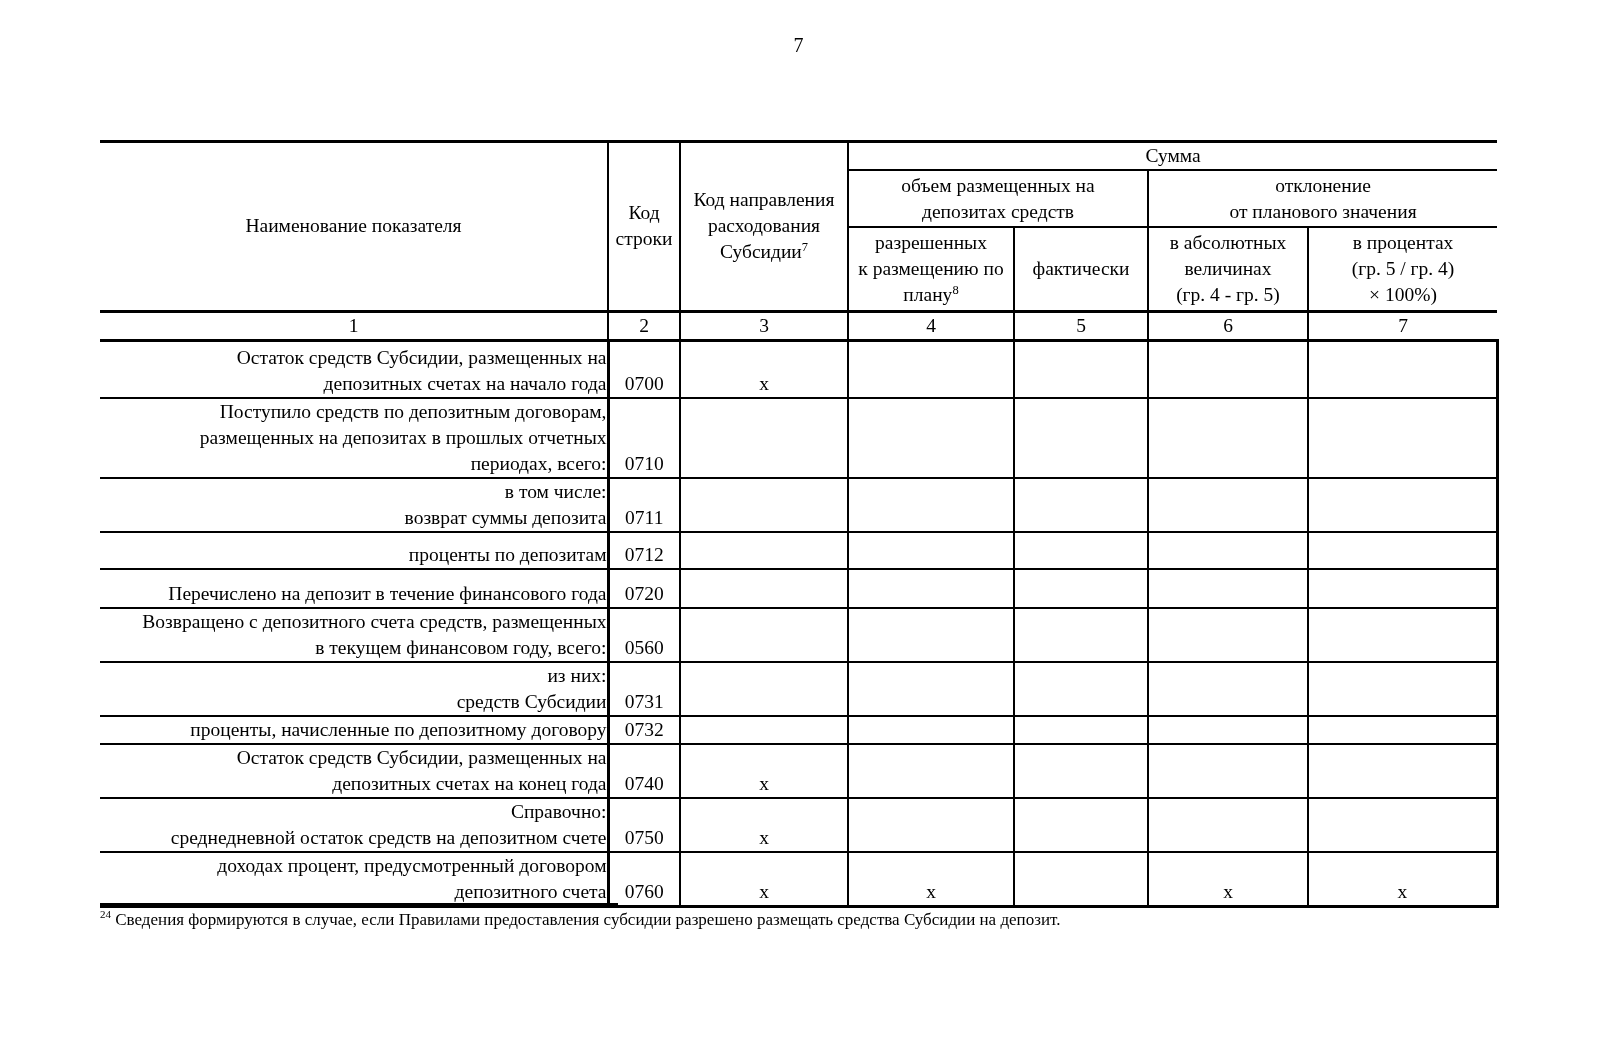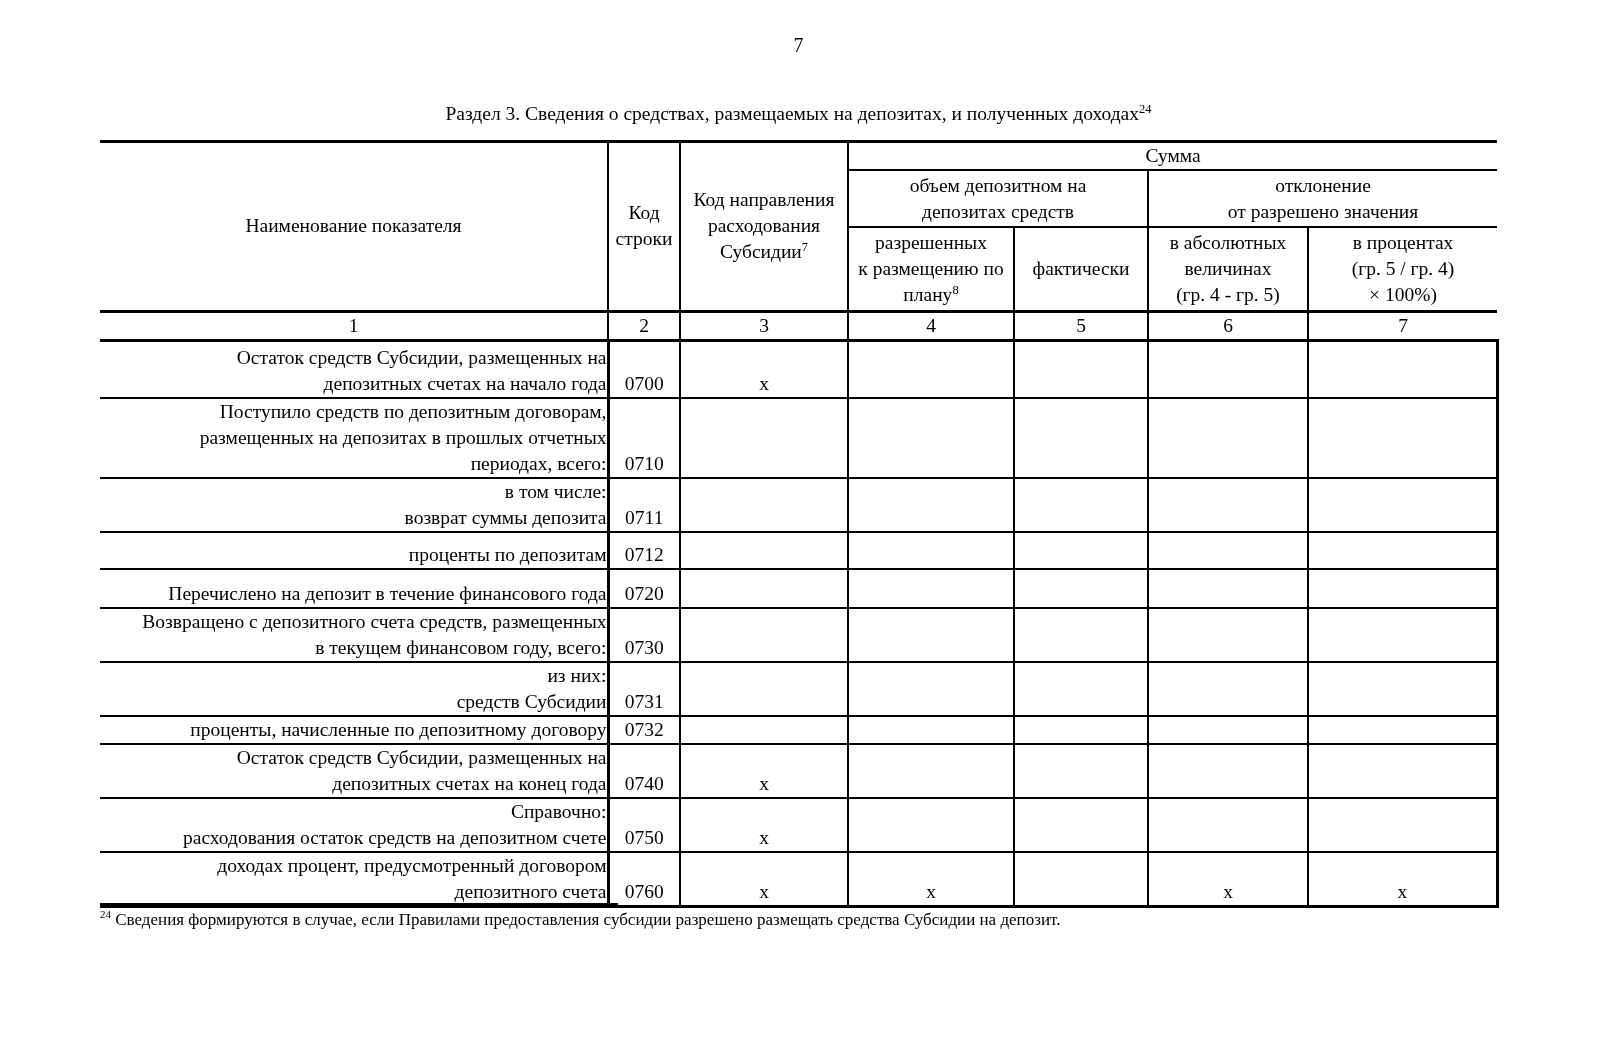--- a/index.html
+++ b/index.html
@@ -54,21 +54,20 @@
   }
   .footnote sup.fnref { font-size:11px; }
 </style>
 </head>
 <body>
 
 <div class="page">
 
   <div class="page-number">7</div>
 
-  <div class="section-title"><span>Раздел 3. Сведения о средствах, размещаемых на депозитах, и полученных доходах</span><sup class="fnref">24</sup></div>
 
   <table class="t">
     <colgroup>
       <col style="width:508px">
       <col style="width:72px">
       <col style="width:168px">
       <col style="width:166px">
       <col style="width:134px">
       <col style="width:160px">
       <col style="width:189px">
@@ -77,24 +76,24 @@
       <tr class="toprow" style="height:27px">
         <th rowspan="3" class="noleft">Наименование показателя</th>
         <th rowspan="3">Код
 строки</th>
         <th rowspan="3"><span>Код направления
 расходования
 Субсидии</span><sup class="fnref">7</sup></th>
         <th colspan="4" class="noright">Сумма</th>
       </tr>
       <tr style="height:57px">
-        <th colspan="2">объем депозитном на
+        <th colspan="2">объем размещенных на
 депозитах средств</th>
         <th colspan="2" class="noright">отклонение
-от разрешено значения</th>
+от планового значения</th>
       </tr>
       <tr style="height:84px">
         <th><span>разрешенных
 к размещению по
 плану</span><sup class="fnref">8</sup></th>
         <th>фактически</th>
         <th>в абсолютных
 величинах
 (гр. 4 - гр. 5)</th>
         <th class="noright">в процентах
@@ -157,21 +156,21 @@
         <td class="code">0720</td>
         <td class="val"></td>
         <td class="val"></td>
         <td class="val"></td>
         <td class="val"></td>
         <td class="val"></td>
       </tr>
       <tr style="height:54px">
         <td class="name noleft">Возвращено с депозитного счета средств, размещенных
 в текущем финансовом году, всего:</td>
-        <td class="code">0730</td>
+        <td class="code">0560</td>
         <td class="val"></td>
         <td class="val"></td>
         <td class="val"></td>
         <td class="val"></td>
         <td class="val"></td>
       </tr>
       <tr style="height:49px">
         <td class="name indent noleft">из них:
 средств Субсидии</td>
         <td class="code">0731</td>
@@ -195,21 +194,21 @@
 депозитных счетах на конец года</td>
         <td class="code">0740</td>
         <td class="val">х</td>
         <td class="val"></td>
         <td class="val"></td>
         <td class="val"></td>
         <td class="val"></td>
       </tr>
       <tr style="height:49px">
         <td class="name noleft">Справочно:
-расходования остаток средств на депозитном счете</td>
+среднедневной остаток средств на депозитном счете</td>
         <td class="code">0750</td>
         <td class="val">х</td>
         <td class="val"></td>
         <td class="val"></td>
         <td class="val"></td>
         <td class="val"></td>
       </tr>
       <tr style="height:53px">
         <td class="name noleft">доходах процент, предусмотренный договором
 депозитного счета</td>

